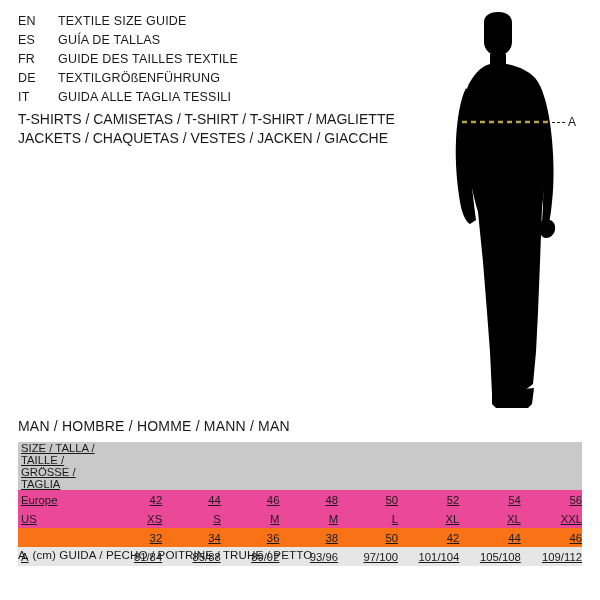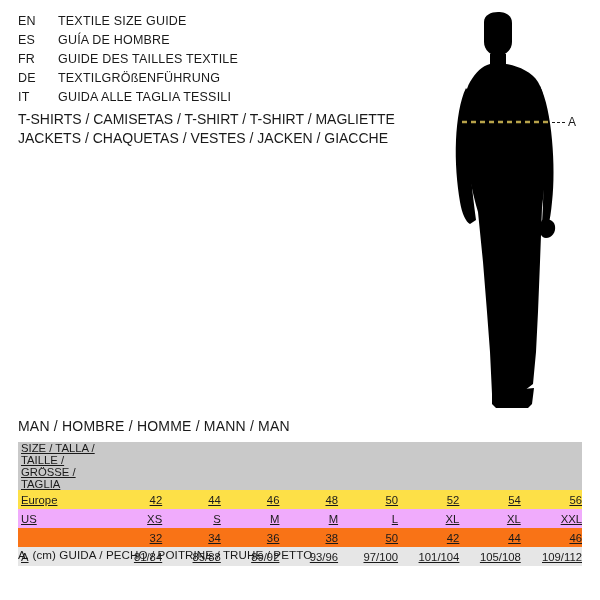--- a/index.html
+++ b/index.html
@@ -101,22 +101,22 @@
     padding: 0;
     height: 19px;
     vertical-align: middle;
     text-decoration: underline;
   }
   tr.row-head td { background: #c9c9c9; }
   tr.row-a td,
   tr.row-b td { background: #d8d8d8; }
   tr.row-c td,
   tr.row-d td { background: #e3e3e3; }
-  tr.row-a td { background: #fde047; }
-  tr.row-b td { background: #f0abfc; }
+  tr.row-a td { background: #ec4899; }
+  tr.row-b td { background: #ec4899; }
   tr.row-c td { background: #f97316; }
   tr.row-d td { background: #e6e6e6; }
   .c-label { width: 92px; padding-left: 3px !important; }
   .c-val { width: 67px; text-align: right; }
   .footnote {
     position: absolute;
     left: 18px;
     top: 548px;
     font-size: 11.6px;
     letter-spacing: .1px;
@@ -127,21 +127,21 @@
 
 <div class="page">
 
   <div class="lang-block">
     <div class="lang-row">
       <span class="lang-code">EN</span>
       <span class="lang-text">TEXTILE SIZE GUIDE</span>
     </div>
     <div class="lang-row">
       <span class="lang-code">ES</span>
-      <span class="lang-text">GUÍA DE HOMBRE</span>
+      <span class="lang-text">GUÍA DE TALLAS</span>
     </div>
     <div class="lang-row">
       <span class="lang-code">FR</span>
       <span class="lang-text">GUIDE DES TAILLES TEXTILE</span>
     </div>
     <div class="lang-row">
       <span class="lang-code">DE</span>
       <span class="lang-text">TEXTILGRÖßENFÜHRUNG</span>
     </div>
     <div class="lang-row">

